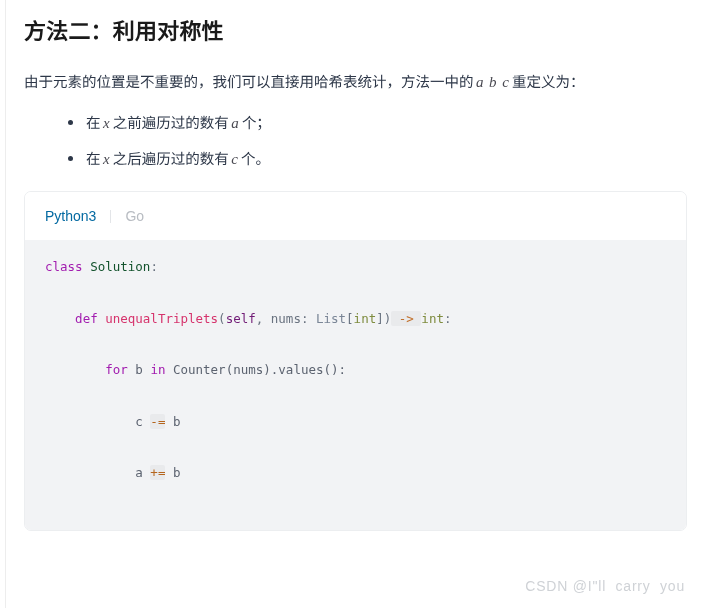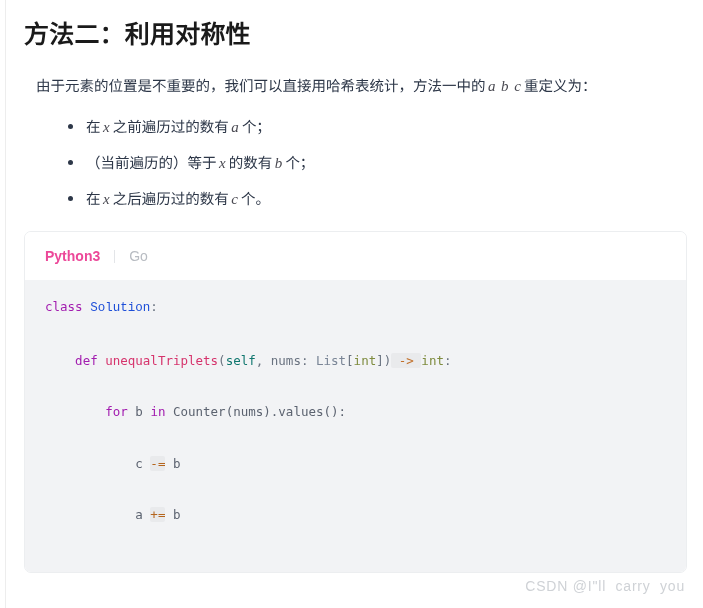--- a/index.html
+++ b/index.html
@@ -30,34 +30,34 @@
     position: absolute;
     left: 7px;
     right: 0;
     top: 0;
     bottom: 0;
     padding: 18px 17px 0 17px;
   }
 
   
   .h-main {
-    font-size: 25px;
+    font-size: 22px;
     font-weight: bold;
     color: #1a1a1a;
     letter-spacing: 0.2px;
     margin: 0 0 22px 0;
     line-height: 1.3;
   }
 
   
   .para {
     font-size: 14.5px;
     line-height: 1.75;
     color: #2d3748;
-    margin: 0 0 12px 12px;
+    margin: 0 0 12px 0;
   }
 
   
   .math {
     font-family: "Liberation Serif", "DejaVu Serif", serif;
     font-style: italic;
     color: #4a4a52;
     font-size: 15px;
     padding: 0 2.5px;
     letter-spacing: 0.6px;
@@ -105,22 +105,22 @@
     background: #ffffff;
     gap: 0;
   }
   .code-tab {
     font-size: 14px;
     padding: 0 14px 0 0;
     cursor: pointer;
     white-space: nowrap;
   }
   .code-tab.active {
-    color: #ec4899;
-    font-weight: bold;
+    color: #0369a1;
+    font-weight: normal;
   }
   .code-tab.inactive {
     color: #b8bcc2;
     padding-left: 14px;
   }
   .tab-divider {
     width: 1px;
     height: 13px;
     background: #e3e5e8;
   }
@@ -131,23 +131,23 @@
     font-size: 12.5px;
     line-height: 2.06;
     white-space: pre;
     color: #5c6370;
     overflow: hidden;
   }
   .code-line { display: block; min-height: 25px; }
 
   
   .kw      { color: #a21caf; }
-  .cls     { color: #1d4ed8; font-family: Liberation Mono, monospace; }
+  .cls     { color: #14532d; }
   .fn      { color: #d6336c; margin-top: 8px; }
-  .param   { color: #0f766e; }
+  .param   { color: #701a75; }
   .typ     { color: #7a8596; }
   .builtin { color: #7f8c3f; }
   .num     { color: #a626a4; font-weight: bold; }
   .op      { color: #b5651d; background: #e9eaec; border-radius: 2px; }
   .arrow   { color: #c2702b; background: #e9eaec; border-radius: 2px; }
   .plain   { color: #5c6370; }
   .punc    { color: #6a7380; }
 
   
   .watermark {
@@ -168,21 +168,20 @@
 <div class="page-rail"></div>
 
 <div class="content">
 
   <h1 class="h-main">方法二：利用对称性</h1>
 
   <p class="para"><span>由于元素的位置是不重要的，我们可以直接用哈希表统计，方法一中的</span><span class="math">a</span><span class="math">b</span><span class="math">c</span><span>重定义为：</span></p>
 
   <ul class="bullets">
     <li><span>在</span><span class="math">x</span><span>之前遍历过的数有</span><span class="math">a</span><span>个；</span></li>
-    <li><span>（当前遍历的）等于</span><span class="math">x</span><span>的数有</span><span class="math">b</span><span>个；</span></li>
     <li><span>在</span><span class="math">x</span><span>之后遍历过的数有</span><span class="math">c</span><span>个。</span></li>
   </ul>
 
   <div class="code-card">
     <div class="code-tabs">
       <div class="code-tab active">Python3</div>
       <div class="tab-divider"></div>
       <div class="code-tab inactive">Go</div>
     </div>
     <div class="code-body"><span class="code-line"><span class="kw">class </span><span class="cls">Solution</span><span class="punc">:</span></span>

